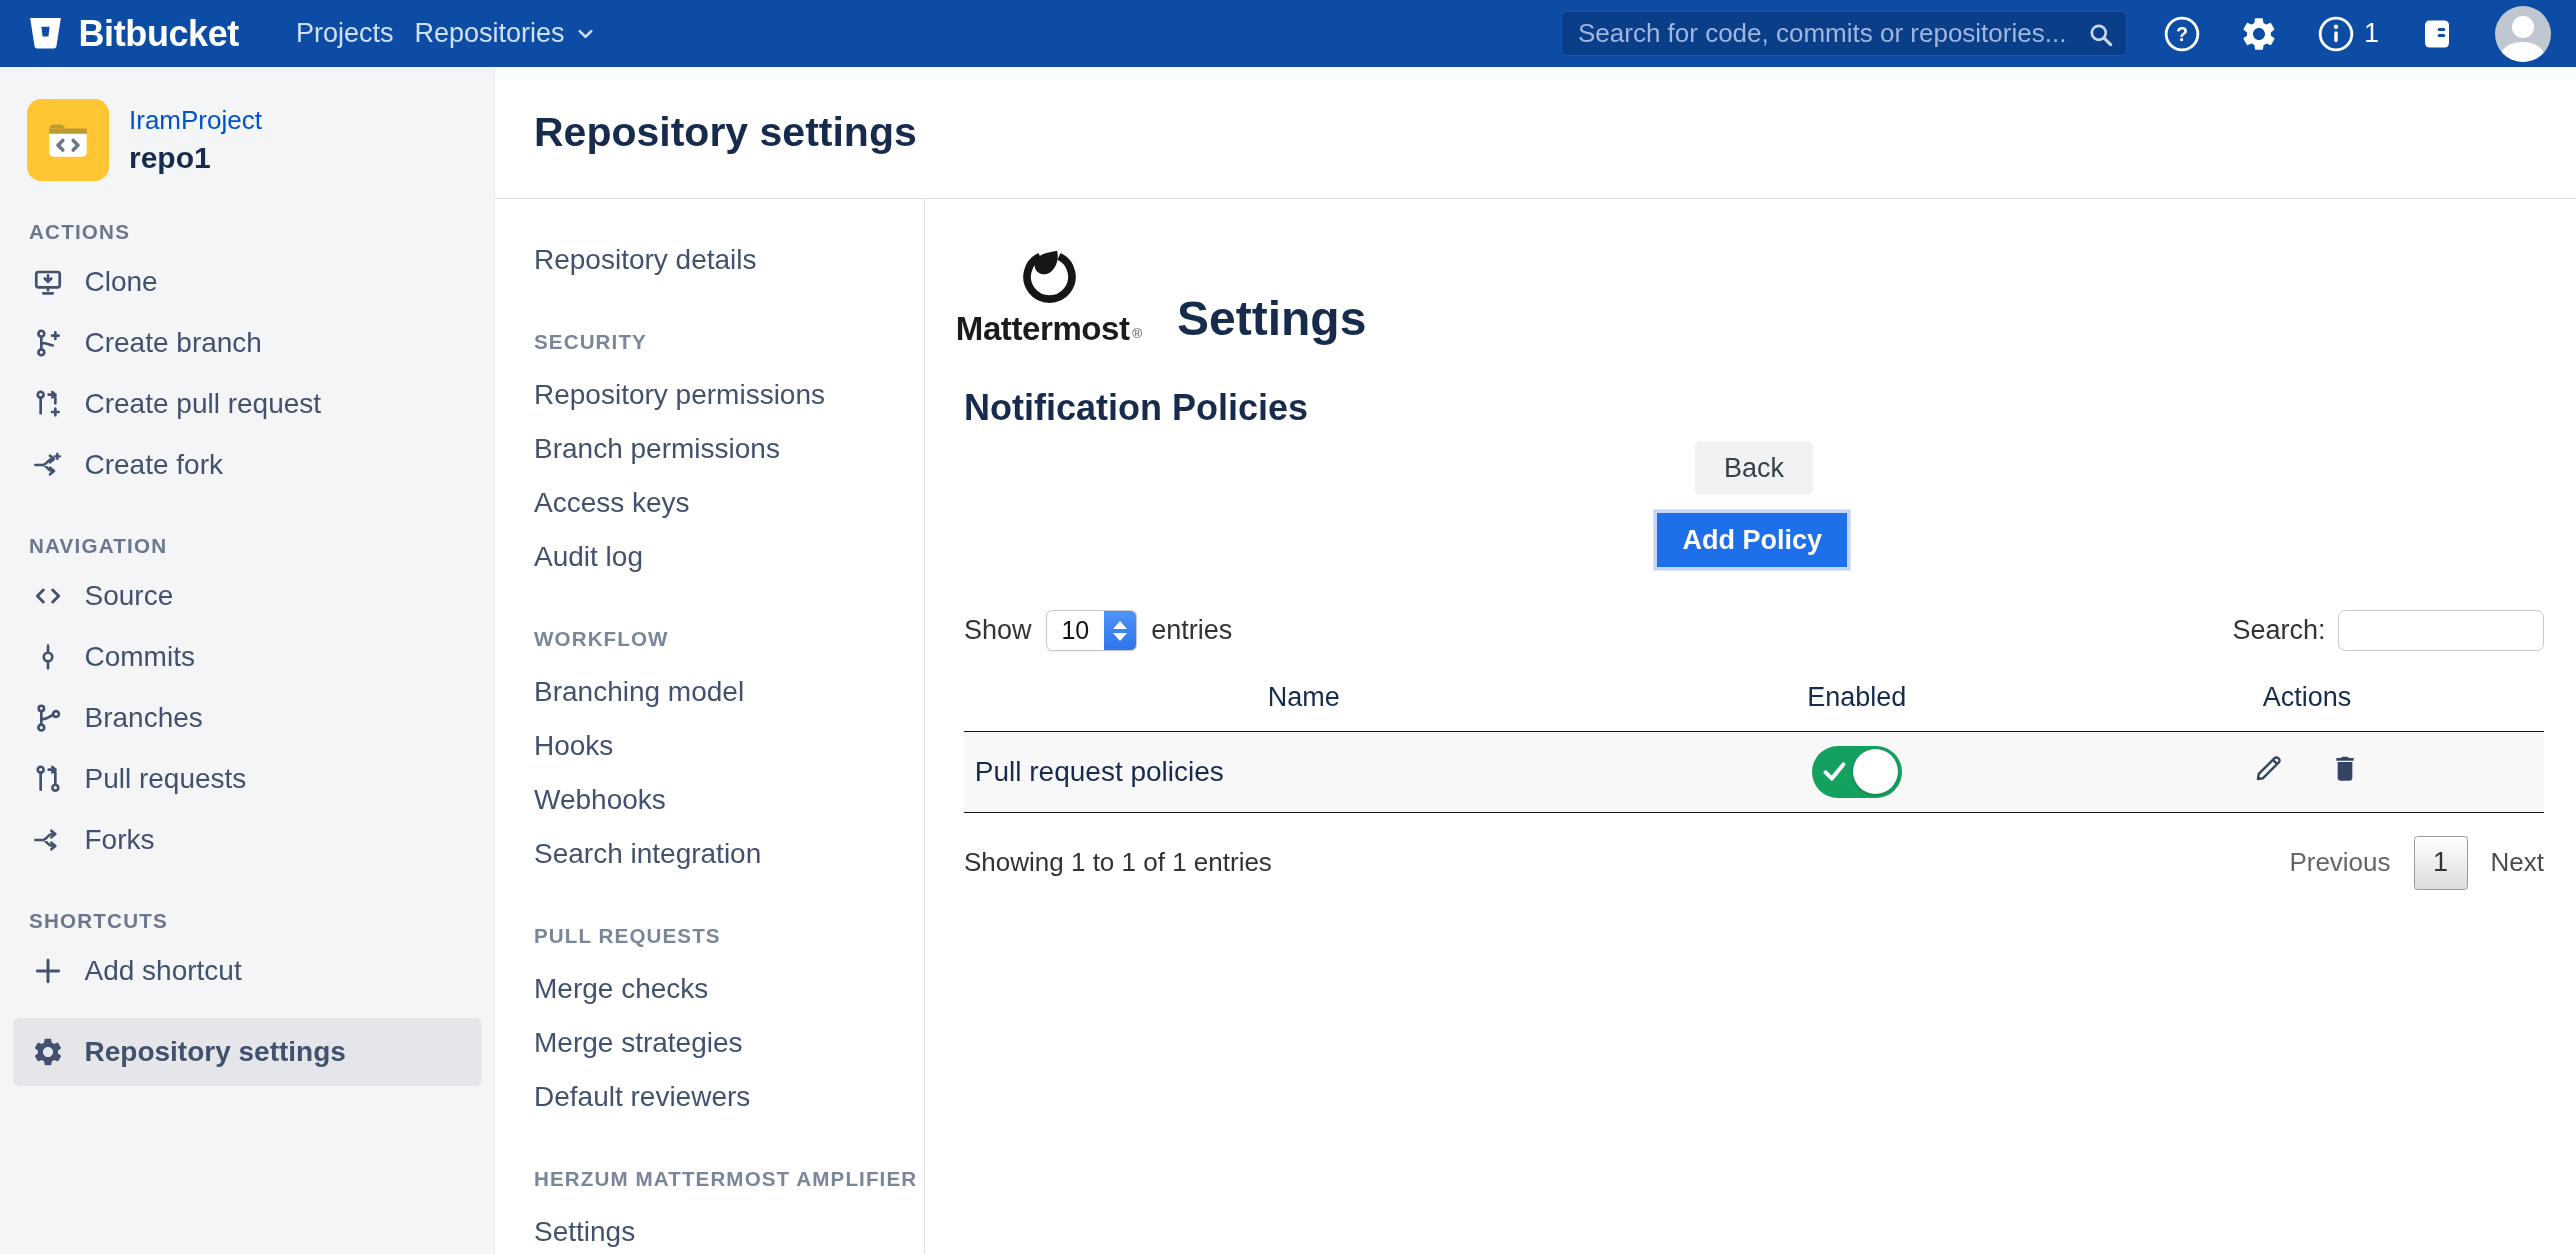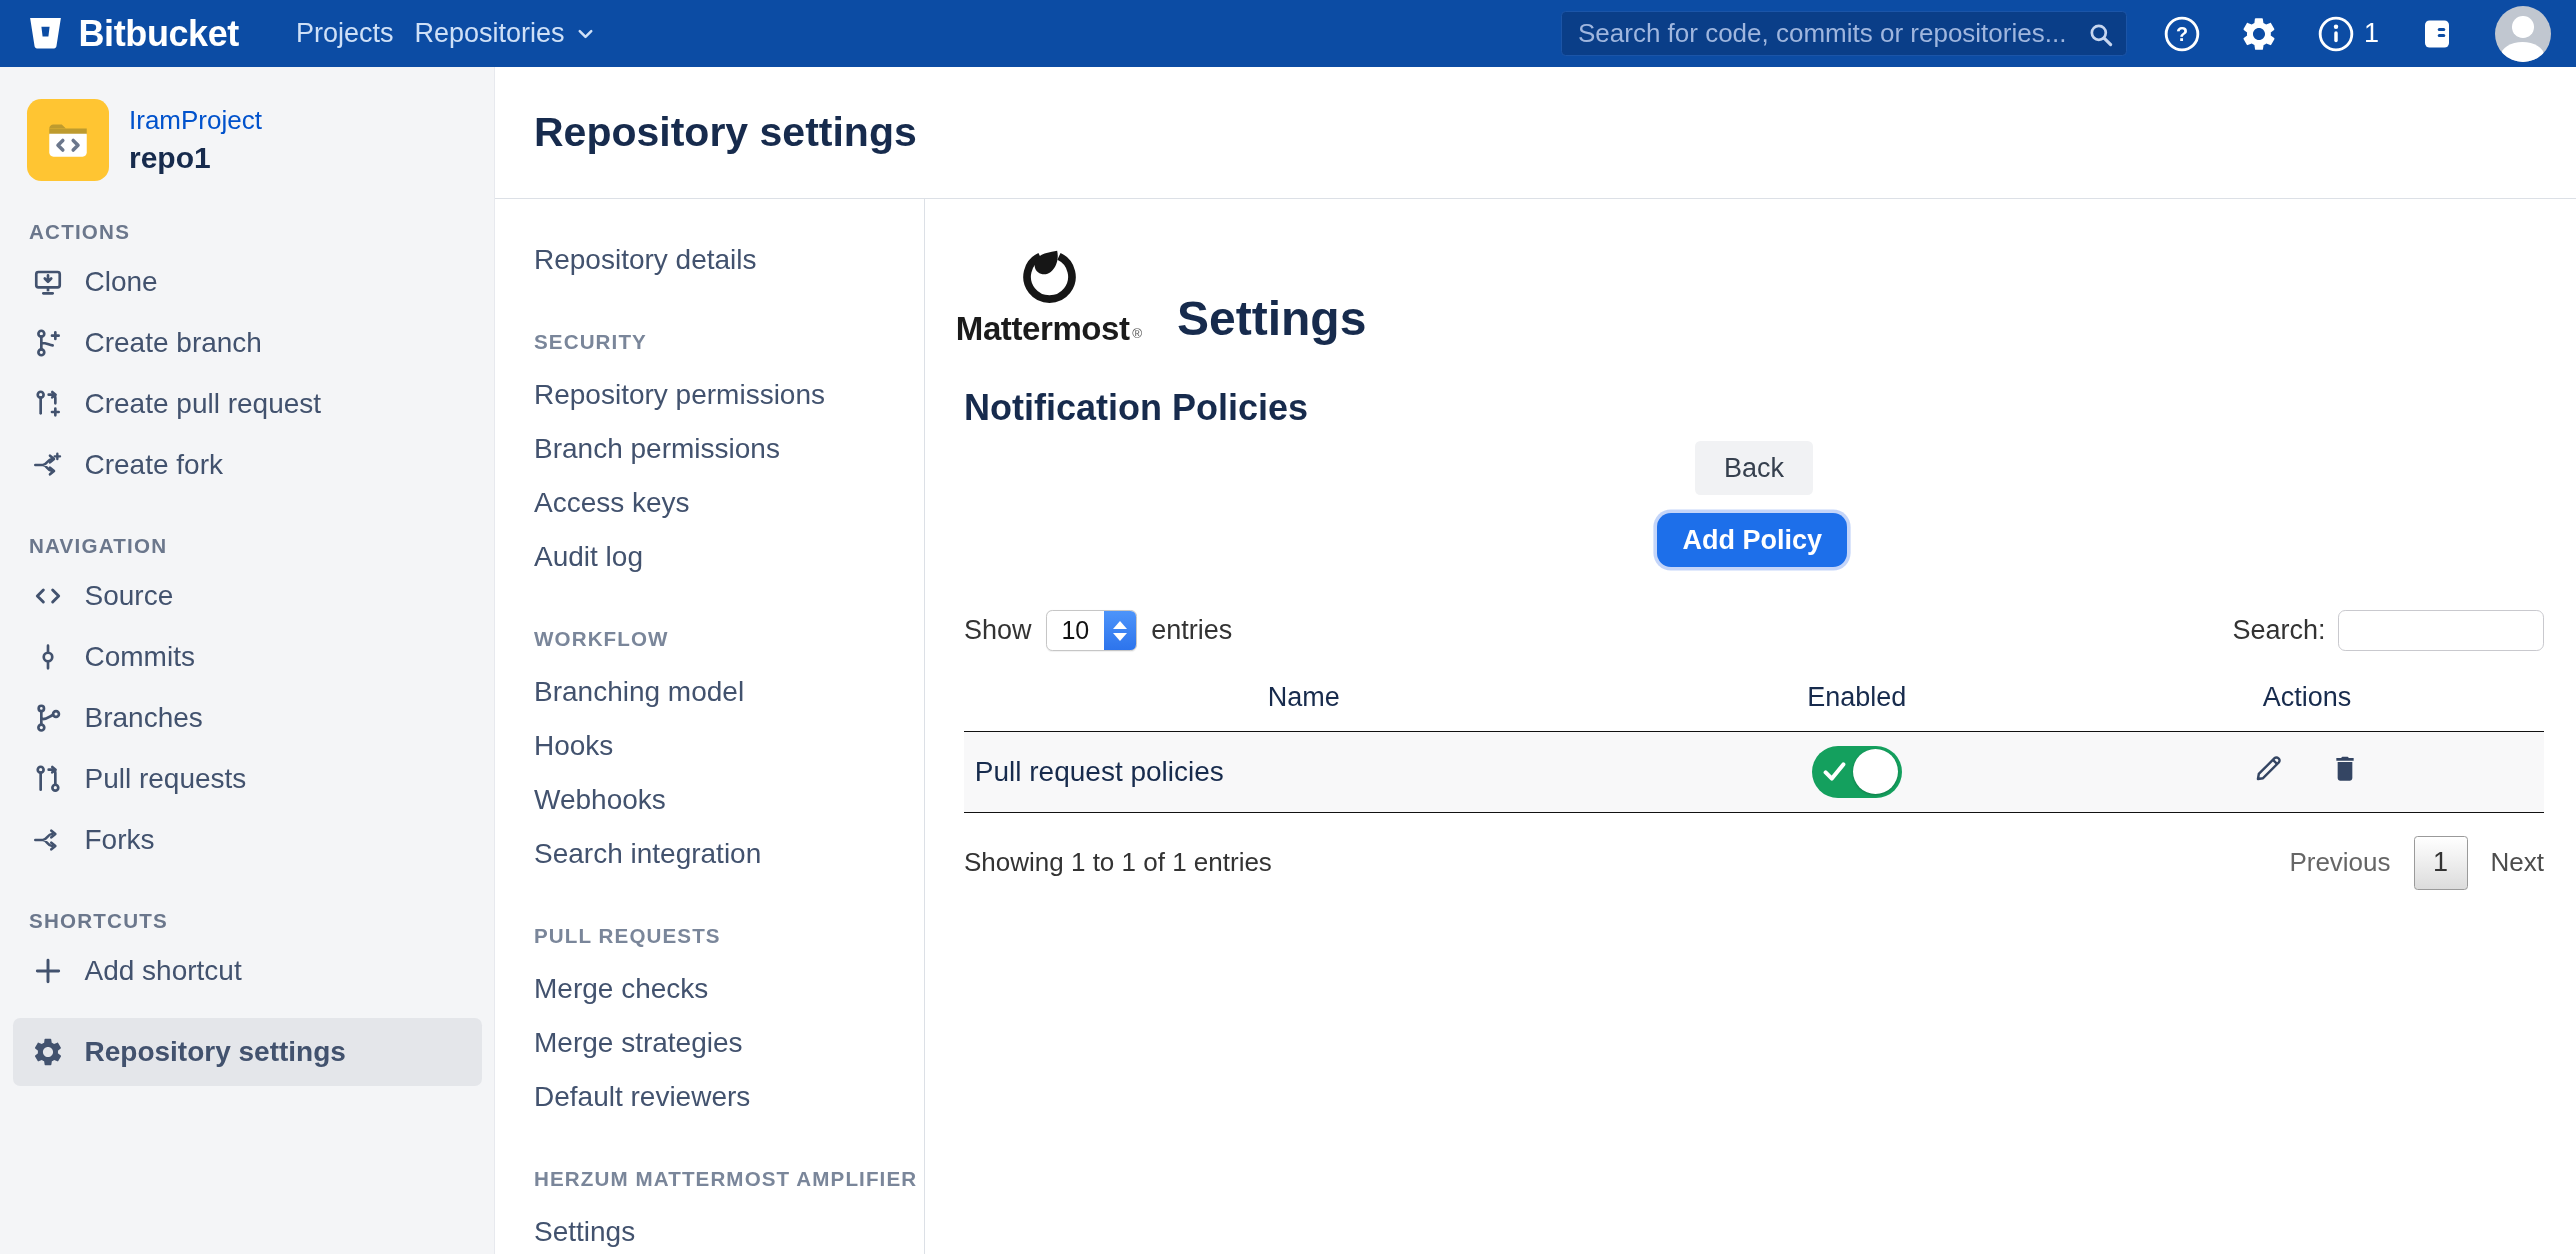--- a/index.html
+++ b/index.html
@@ -70,21 +70,21 @@
   .mm-word { font-size:33px; font-weight:bold; color:#1B1B1B; letter-spacing:-0.4px; }
   .mm-reg { font-size:13.4px; color:#555; margin:16px 0 0 2.7px; }
   .main-title { font-size:48px; font-weight:bold; color:#172B4D; margin-bottom:1.8px; }
   .section-title { font-size:36px; font-weight:bold; color:#172B4D; margin-top:39px; }
   .btn-row { display:flex; justify-content:flex-end; align-items:center; gap:18px; margin-top:12.5px;flex-direction:column; }
   .btn-back {
     height:54px; padding:0 29px; background:#F1F2F4; color:#36404E; border:none; border-radius:5.4px;
     font-size:27px; font-family:inherit; cursor:pointer;
   }
   .btn-add {
-    height:54px; padding:0 25px; background:#1D6FEA; color:#fff; border:none; border-radius:14px;
+    height:54px; padding:0 25px; background:#1D6FEA; color:#fff; border:none; border-radius:0;
     font-size:27px; font-weight:bold; font-family:inherit; cursor:pointer;
     box-shadow:0 0 0 3.6px rgba(59,116,235,0.30); margin-right:3.6px;
   }
 
   .controls-row { display:flex; justify-content:space-between; align-items:center; margin-top:43px; }
   .show-group { display:flex; align-items:center; gap:14.3px; font-size:27px; color:#333; }
   .mac-select {
     display:inline-flex; align-items:center; height:41px; border:0.9px solid #C6C6C6; border-radius:6.3px;
     background:#fff; overflow:hidden; cursor:pointer; box-shadow:0 0.9px 0.9px rgba(0,0,0,0.06);
   }

